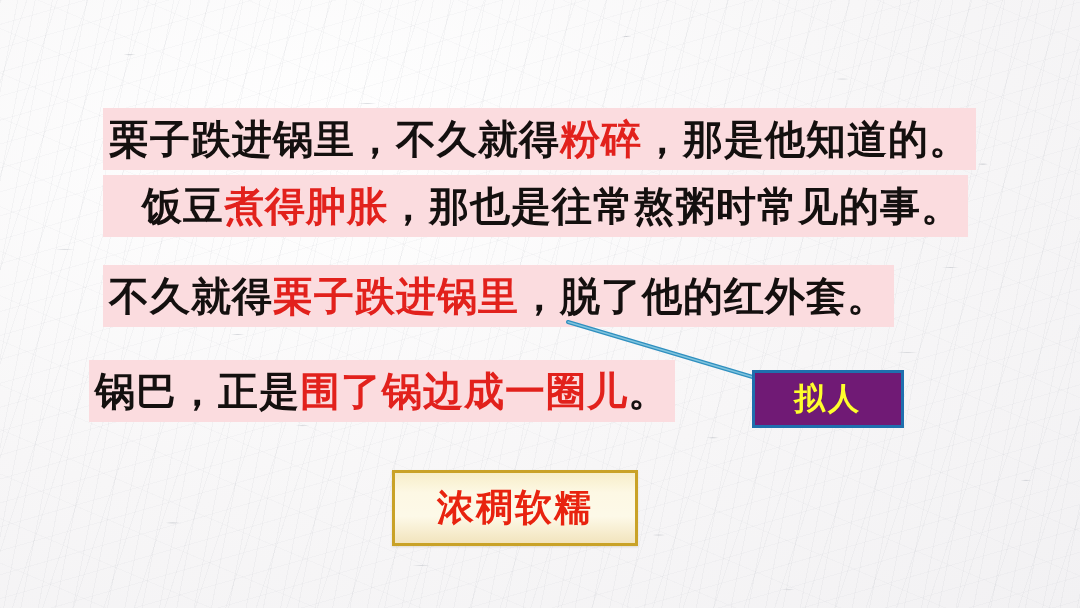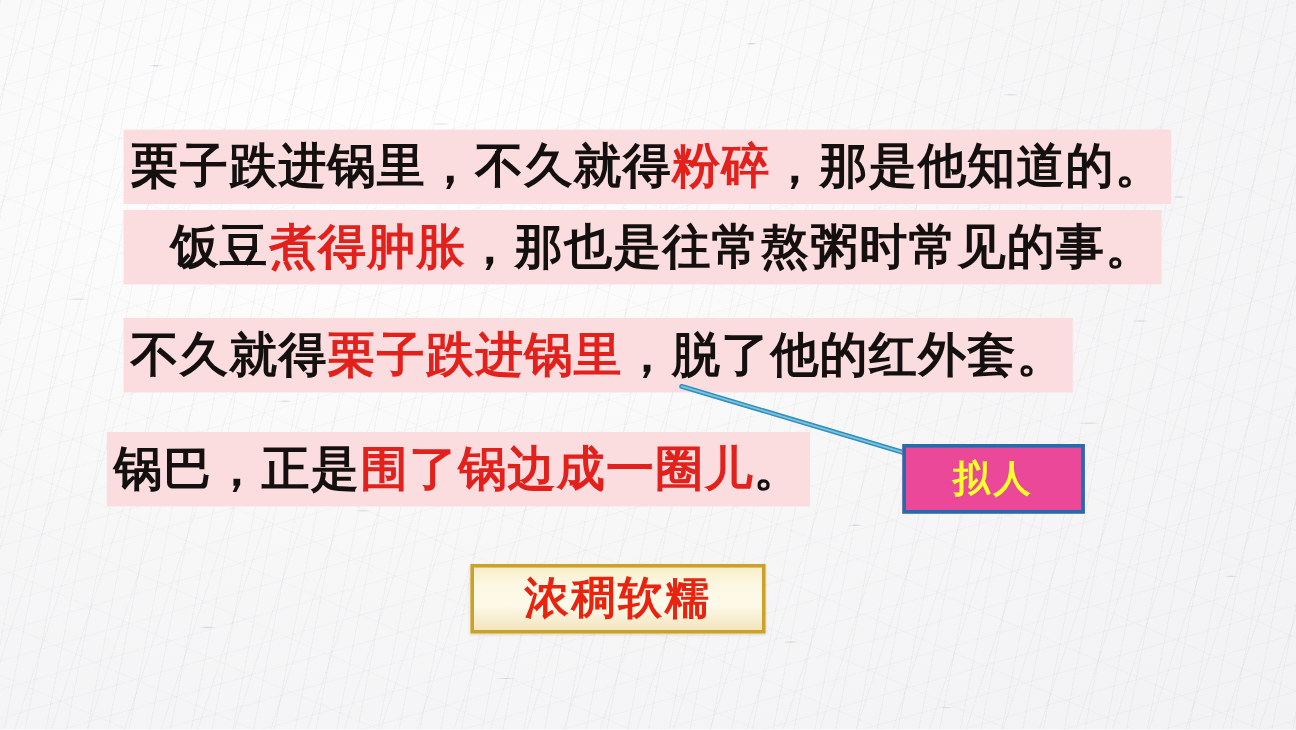--- a/index.html
+++ b/index.html
@@ -95,21 +95,21 @@
     pointer-events: none;
   }
 
   
   #callout-box {
     position: absolute;
     left: 752px;
     top: 370px;
     width: 152px;
     height: 58px;
-    background-color: #ec4899;
+    background-color: #701a75;
     border: 3px solid #1F6FAE;
     box-sizing: border-box;
     display: flex;
     align-items: center;
     justify-content: center;
   }
   #callout-label {
     font-family: "DejaVu Serif", "Liberation Serif", serif;
     font-size: 31px;
     font-weight: 700;
@@ -117,21 +117,21 @@
     letter-spacing: 3px;
     text-shadow: 0 0 1px rgba(120,120,0,0.35);
   }
 
   
   #summary-box {
     position: absolute;
     left: 392px;
     top: 470px;
     width: 246px;
-    height: 58px;
+    height: 76px;
     box-sizing: border-box;
     border: 3px solid #C9A227;
     background: linear-gradient(180deg, #f7eec9 0%, #fdf8e4 28%, #fdf9e8 62%, #f2e4bd 100%);
     display: flex;
     align-items: center;
     justify-content: center;
     box-shadow: 0 1px 2px rgba(120,100,40,0.18);
   }
   #summary-label {
     font-family: "DejaVu Serif", "Liberation Serif", serif;

